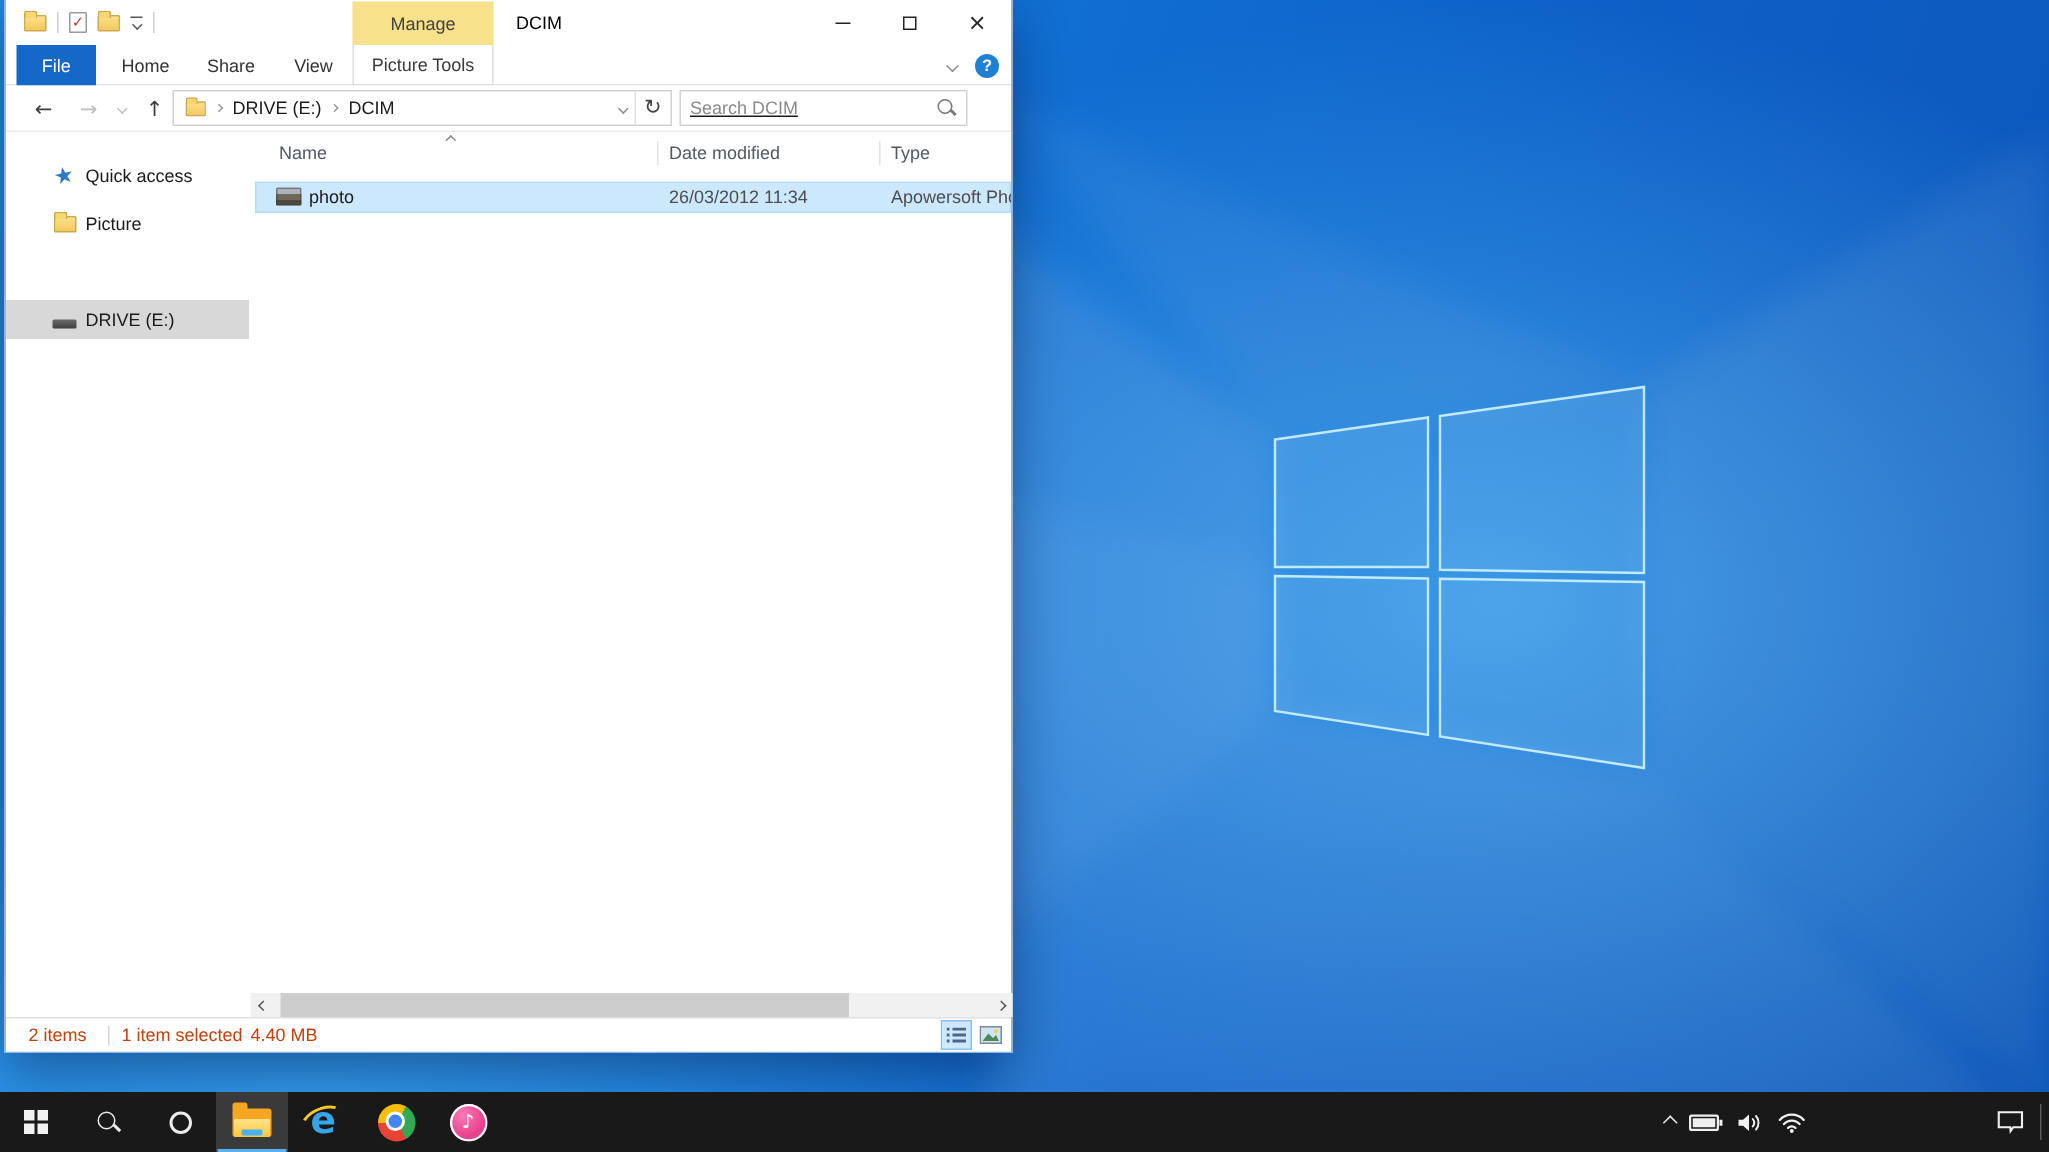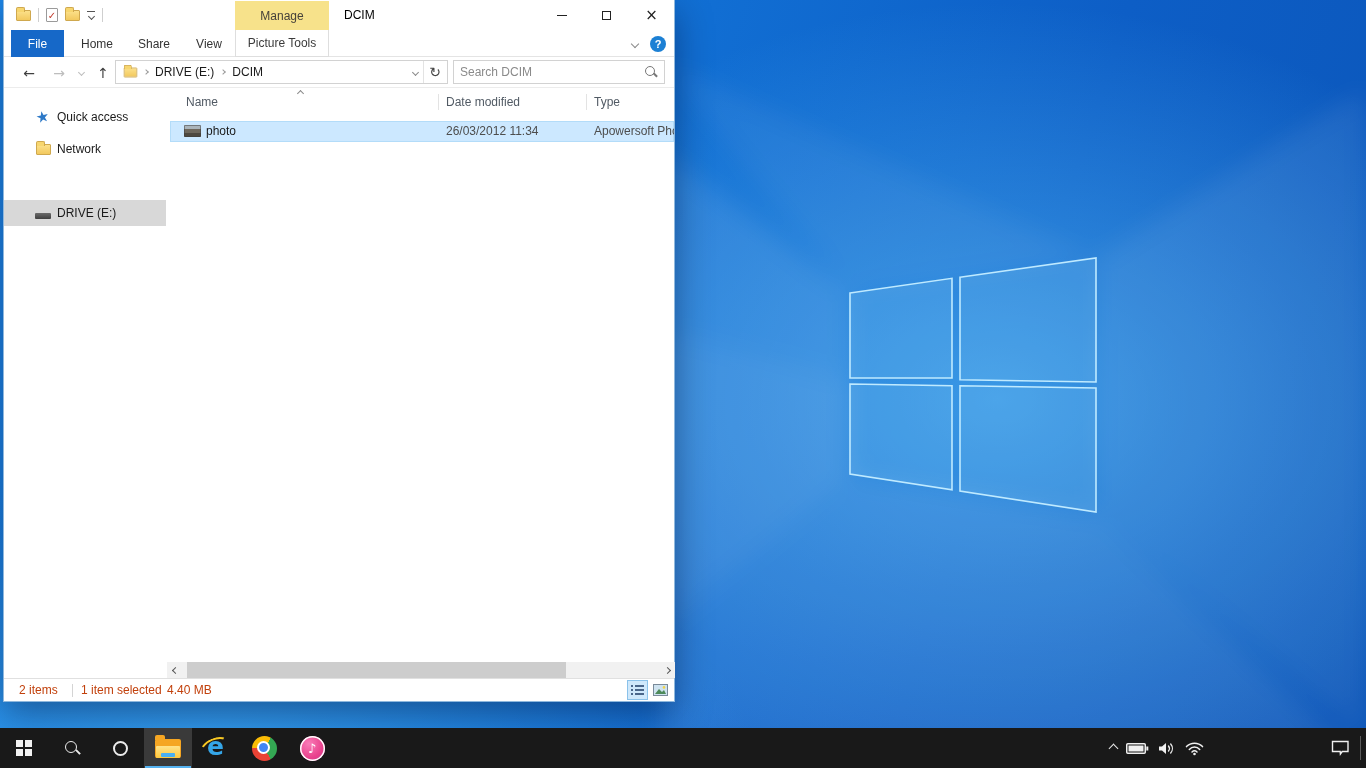--- a/index.html
+++ b/index.html
@@ -63,22 +63,22 @@
   .nav-glyph { font-family:"DejaVu Sans",sans-serif; font-size:14px; }
   .navbtn { position:absolute; top:0; height:31px; display:flex; align-items:center; justify-content:center; }
   .addrbox { position:absolute; left:111px; top:3px; width:333px; height:24px; border:1px solid #d2d2d2;
              display:flex; align-items:center; background:#fff; }
   .addr-folder { margin:0 6px 0 7px; transform:scale(.9); }
   .crumb { padding:0 2px; color:#1a1a1a; }
   .crumb-sep { margin:0 5px; }
   .addr-right { margin-left:auto; display:flex; align-items:center; height:100%; }
   .addr-divider { width:1px; height:22px; background:#e3e3e3; margin:0 5px; }
   .refresh { font-family:"DejaVu Sans",sans-serif; font-size:14px; color:#444; margin-right:6px; }
-  .searchbox { position:absolute; left:449px; top:3px; width:212px; height:24px; border:1px solid #d2d2d2;
-               display:flex; align-items:center; background:#fff; }
+  .searchbox { position:absolute; left:449px; top:3px; width:192px; height:24px; border:1px solid #d2d2d2;
+               display:flex; align-items:center; background:#fff;text-decoration:underline; }
   .searchbox input { flex:1; border:none; outline:none; padding:0 6px; font-size:12px; color:#444;
                      font-family:"Liberation Sans",sans-serif; background:transparent; }
   .searchbox input::placeholder { color:#8a8a8a; }
   .mag { position:relative; width:14px; height:14px; margin-right:6px; }
   .mag::before { content:""; position:absolute; left:1px; top:1px; width:8px; height:8px; border:1.4px solid #777; border-radius:50%; }
   .mag::after { content:""; position:absolute; left:9px; top:9px; width:5px; height:1.6px; background:#777; transform:rotate(45deg); }
 
   
   .main { position:absolute; left:0; top:88px; right:0; height:574px; background:#fff; }
   .sidebar { position:absolute; left:0; top:0; width:162px; height:100%; }
@@ -265,21 +265,21 @@
         <div class="side-item" style="top:16px">
           <span class="ic">
               <span class="star-ic">★</span>
             </span>
           <span class="lbl">Quick access</span>
         </div>
         <div class="side-item" style="top:48px">
           <span class="ic">
               <span class="folder-ic"></span>
             </span>
-          <span class="lbl">Network</span>
+          <span class="lbl">Picture</span>
         </div>
         <div class="side-item sel" style="top:112px">
           <span class="ic">
               <span class="drive-ic"></span>
             </span>
           <span class="lbl">DRIVE (E:)</span>
         </div>
       </div>
 
       <div class="pane">

